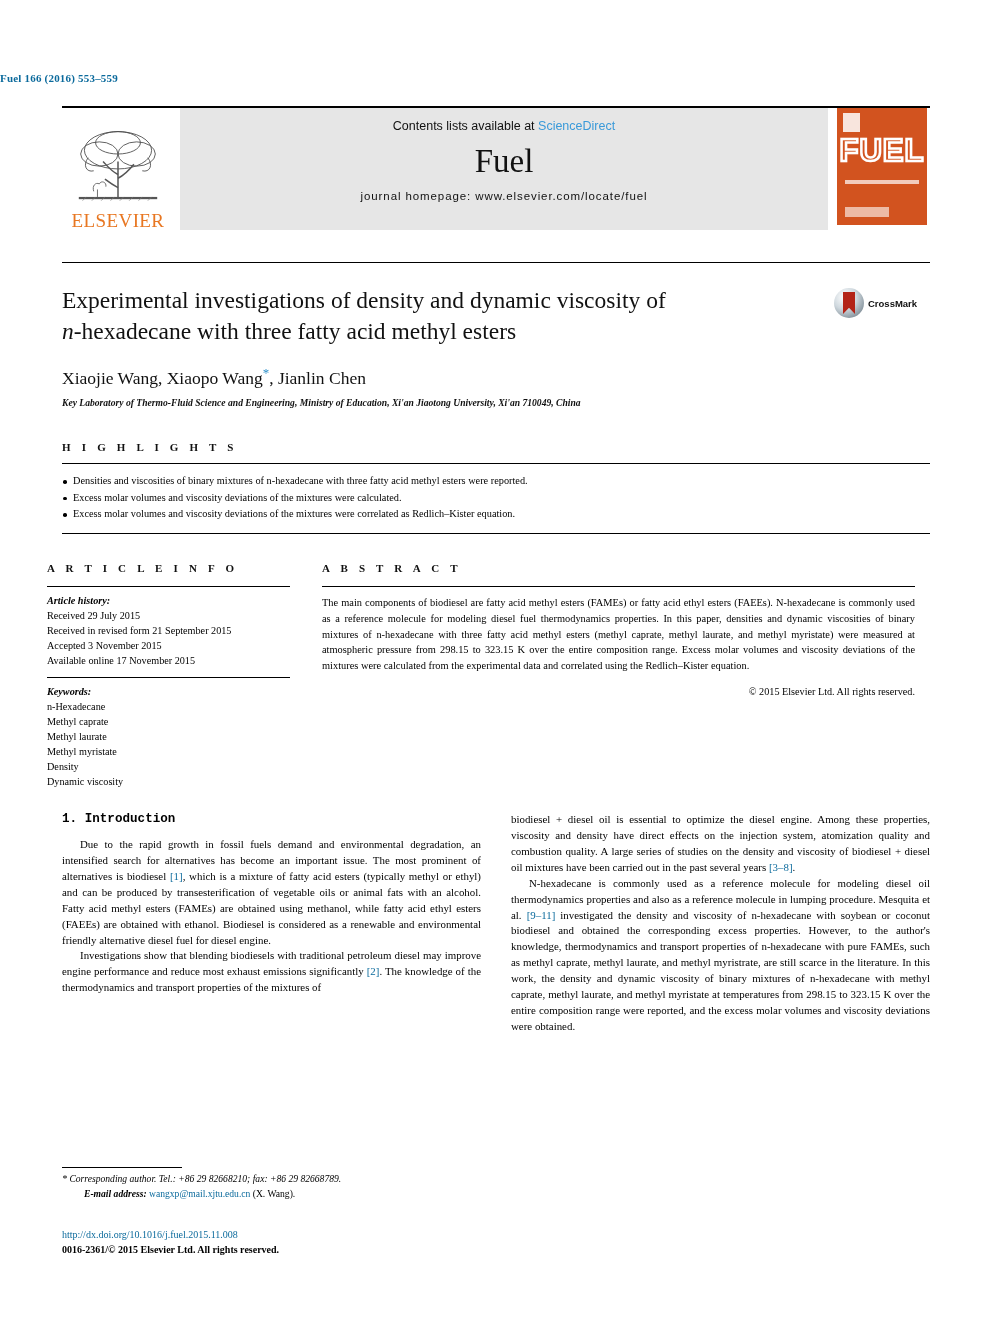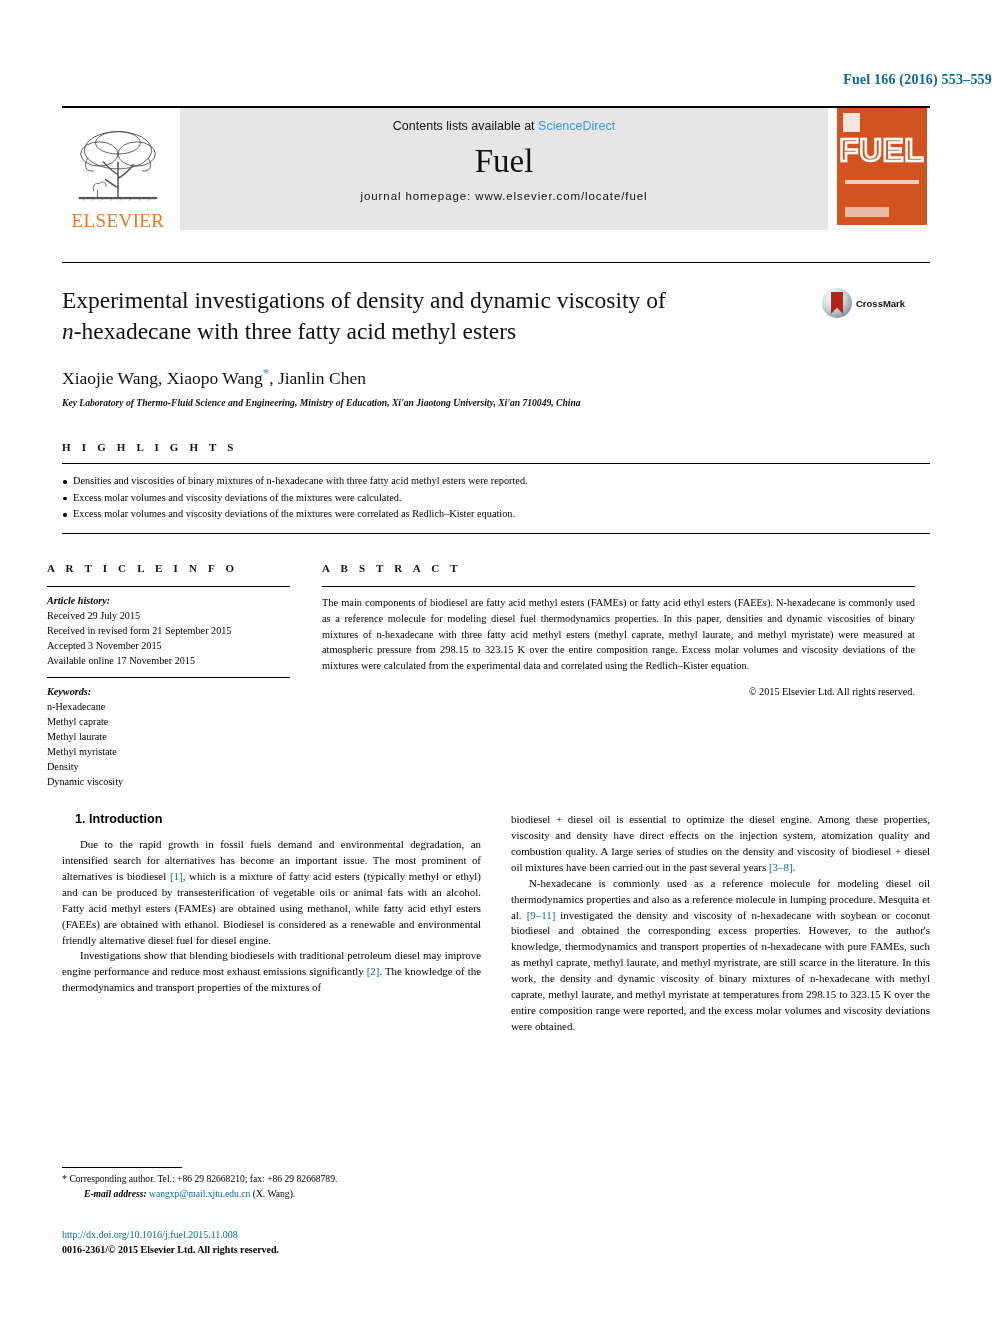--- a/index.html
+++ b/index.html
@@ -17,22 +17,22 @@
   }
   .page {
     position: relative;
     width: 992px;
     height: 1323px;
     box-sizing: border-box;
   }
 
   
   .running-head {
-    text-align: right;
-    font-size: 14px;
+    text-align: left;
+    font-size: 11px;
     font-weight: bold;
     color: #0b6a9c;
     padding-top: 72px;
     letter-spacing: 0.2px;
   }
 
   
   .masthead {
     position: absolute;
     left: 62px;
@@ -152,21 +152,21 @@
     border-top: 1px solid #000;
   }
   .title-area {
     position: absolute;
     left: 62px;
     top: 285px;
     width: 868px;
   }
   .crossmark {
     position: absolute;
-    right: 12px;
+    right: 0;
     top: 3px;
     width: 96px;
     display: flex;
     align-items: center;
     gap: 4px;
   }
   .cm-badge {
     width: 30px; height: 30px;
     border-radius: 50%;
     background: radial-gradient(circle at 35% 30%, #ffffff 0%, #cfd8de 42%, #8d9aa3 75%, #5d6a72 100%);
@@ -295,24 +295,24 @@
   .body-wrap {
     position: absolute;
     left: 62px;
     top: 812px;
     width: 868px;
     display: flex;
     gap: 30px;
   }
   .bcol { width: 419px; flex: 0 0 419px; }
   h2.sec-title {
-    font-family: Liberation Sans, sans-serif;
+    font-family: Liberation Mono, monospace;
     font-size: 12.6px;
     font-weight: bold;
-    margin: 0 0 11px 13px;
+    margin: 0 0 11px 0;
   }
   .para {
     font-family: "Liberation Serif", serif;
     font-size: 10.9px;
     line-height: 1.46;
     text-align: justify;
     text-indent: 18px;
     margin: 0;
   }
   .para + .para { margin-top: 0; }
@@ -326,21 +326,21 @@
     width: 419px;
     font-family: "Liberation Serif", serif;
     font-size: 9.6px;
     line-height: 1.45;
   }
   .fn-rule {
     width: 120px;
     border-top: 1px solid #000;
     margin-bottom: 4px;
   }
-  .fn-line { padding-left: 13px; text-indent: -13px; }
+  .fn-line { padding-left: 13px; text-indent: -13px; font-style: italic; }
   .fn-line .star { font-size: 10px; }
   .fn-mail { padding-left: 22px; }
   .fn-mail .lbl { font-style: italic; font-weight: bold; }
   .link { color: #0b6a9c; }
   .doi-block {
     position: absolute;
     left: 62px;
     top: 1228px;
     font-family: "Liberation Serif", serif;
     font-size: 10px;

